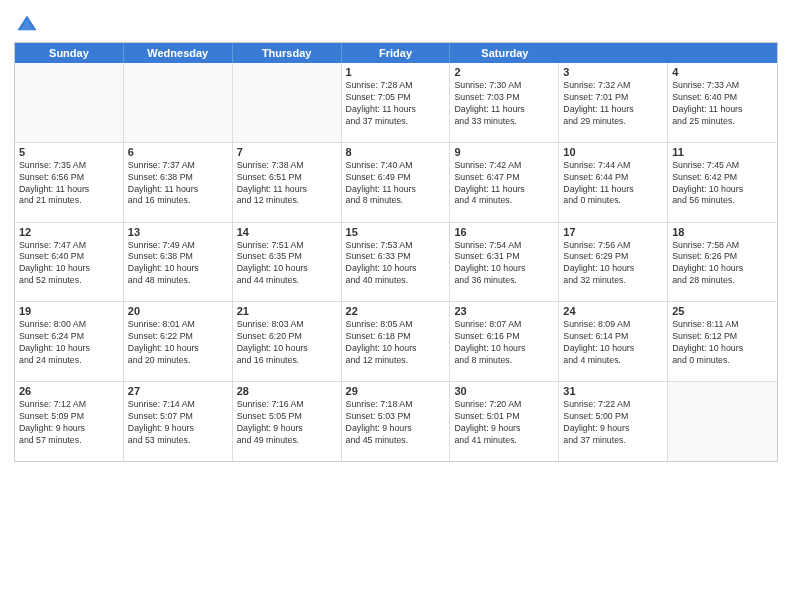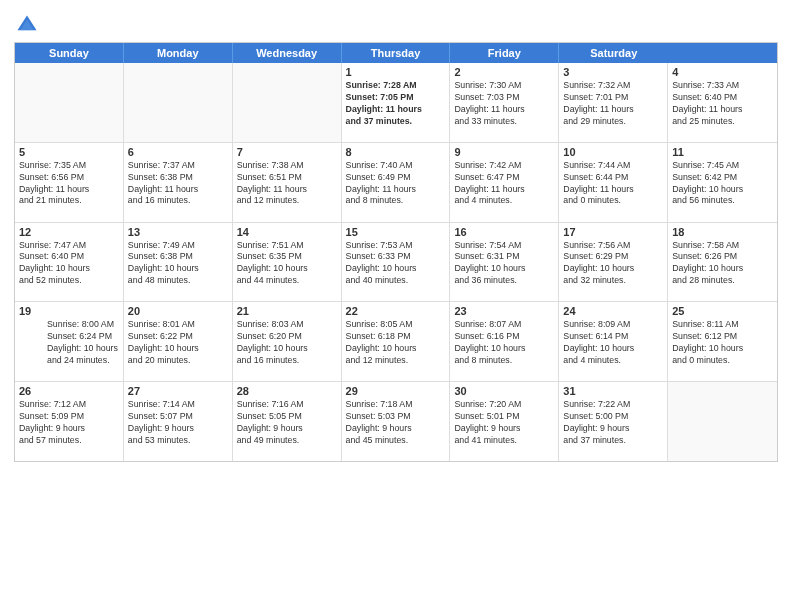--- a/index.html
+++ b/index.html
@@ -133,34 +133,33 @@
     </div>
     <div class="title-block">
       <div class="month-title"></div>
       <div class="subtitle"></div>
     </div>
   </div>
 
   <div class="calendar">
     <div class="cal-header">
     <div class="cal-header-cell">Sunday</div>
-        <div class="cal-header-cell">Monday</div>
         <div class="cal-header-cell">Wednesday</div>
         <div class="cal-header-cell">Thursday</div>
         <div class="cal-header-cell">Friday</div>
         <div class="cal-header-cell">Saturday</div>
       </div>
     <div class="cal-body">
     <div class="cal-row">
           <div class="cal-cell empty"></div>
           <div class="cal-cell empty"></div>
           <div class="cal-cell empty"></div>
           <div class="cal-cell">
             <span class="day-num">1</span>
-            <div class="day-info" style="white-space: pre-line; font-weight: bold;">Sunrise: 7:28 AM
+            <div class="day-info" style="white-space: pre-line;">Sunrise: 7:28 AM
 Sunset: 7:05 PM
 Daylight: 11 hours
 and 37 minutes.</div>
           </div>
           <div class="cal-cell">
             <span class="day-num">2</span>
             <div class="day-info" style="white-space: pre-line;">Sunrise: 7:30 AM
 Sunset: 7:03 PM
 Daylight: 11 hours
 and 33 minutes.</div>
@@ -278,21 +277,21 @@
             <span class="day-num">18</span>
             <div class="day-info" style="white-space: pre-line;">Sunrise: 7:58 AM
 Sunset: 6:26 PM
 Daylight: 10 hours
 and 28 minutes.</div>
           </div>
         </div>
         <div class="cal-row">
           <div class="cal-cell">
             <span class="day-num">19</span>
-            <div class="day-info" style="white-space: pre-line; margin-left: 28px;">Sunrise: 8:00 AM
+            <div class="day-info" style="white-space: pre-line;">Sunrise: 8:00 AM
 Sunset: 6:24 PM
 Daylight: 10 hours
 and 24 minutes.</div>
           </div>
           <div class="cal-cell">
             <span class="day-num">20</span>
             <div class="day-info" style="white-space: pre-line;">Sunrise: 8:01 AM
 Sunset: 6:22 PM
 Daylight: 10 hours
 and 20 minutes.</div>

